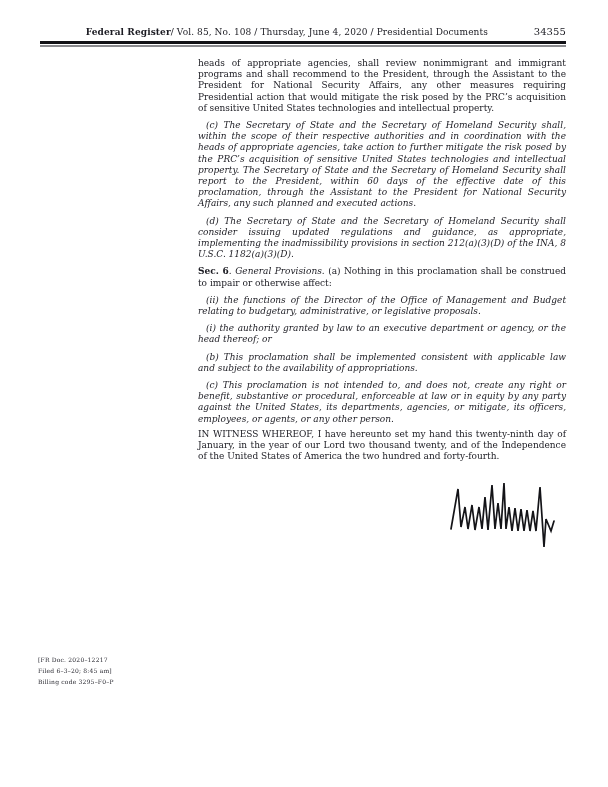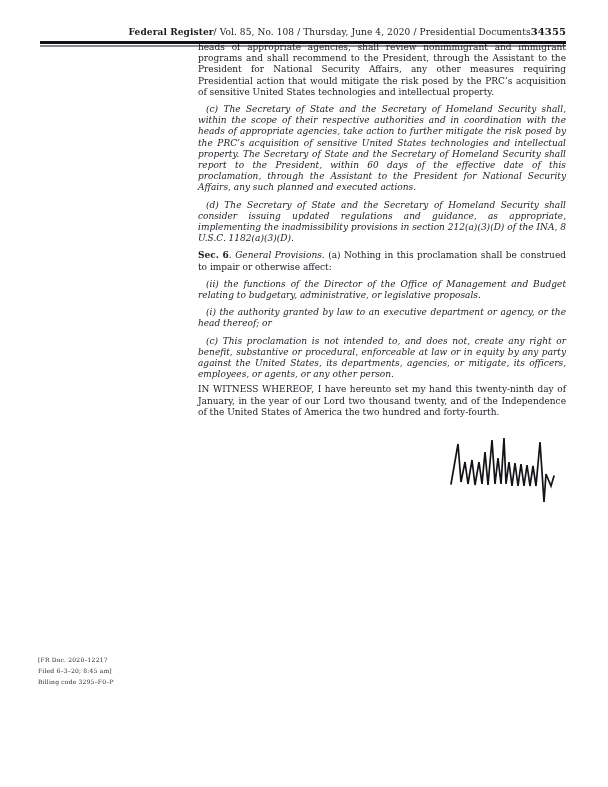--- a/index.html
+++ b/index.html
@@ -25,45 +25,45 @@
   }
   .header-row {
     display: flex;
     align-items: baseline;
     font-size: 9px;
     letter-spacing: 0.1px;
     margin-bottom: 4px;
   }
   .header-citation {
     flex: 1;
-    text-align: right;
+    text-align: center;
     white-space: nowrap;
   }
   .header-title {
     font-weight: bold;
   }
   .header-pagenum {
-    font-weight: bold;
+    font-weight: normal;
     font-size: 10px;
     text-align: center;
   }
   .rule-black {
     height: 3px;
     background: #111116;
     margin-bottom: 1px;
   }
   .rule-gray {
     height: 2px;
     background: #8a8a8e;
   }
   
   .body-col {
     position: absolute;
     left: 198px;
-    top: 42px;
+    top: 58px;
     width: 368px;
     font-size: 9px;
     line-height: 11.2px;
     text-align: justify;
   }
   .para {
     margin: 0 0 6px 0;
   }
   .para.indent {
     text-indent: 8px;
@@ -112,20 +112,21 @@
   </div>
 
   <div class="body-col">
     <div id="paragraphs">
         <p class="para"><span>heads of appropriate agencies, shall review nonimmigrant and immigrant programs and shall recommend to the President, through the Assistant to the President for National Security Affairs, any other measures requiring Presidential action that would mitigate the risk posed by the PRC’s acquisition of sensitive United States technologies and intellectual property.</span></p>
         <p class="para indent"><span>(c) The Secretary of State and the Secretary of Homeland Security shall, within the scope of their respective authorities and in coordination with the heads of appropriate agencies, take action to further mitigate the risk posed by the PRC’s acquisition of sensitive United States technologies and intellectual property. The Secretary of State and the Secretary of Homeland Security shall report to the President, within 60 days of the effective date of this proclamation, through the Assistant to the President for National Security Affairs, any such planned and executed actions.</span></p>
         <p class="para indent"><span>(d) The Secretary of State and the Secretary of Homeland Security shall consider issuing updated regulations and guidance, as appropriate, implementing the inadmissibility provisions in section 212(a)(3)(D) of the INA, 8 U.S.C. 1182(a)(3)(D).</span></p>
         <p class="para"><span class="bold">Sec. 6</span><span>. </span><span class="italic">General Provisions</span><span>. (a) Nothing in this proclamation shall be construed to impair or otherwise affect:</span></p>
         <p class="para indent"><span>(ii) the functions of the Director of the Office of Management and Budget relating to budgetary, administrative, or legislative proposals.</span></p>
         <p class="para indent"><span>(i) the authority granted by law to an executive department or agency, or the head thereof; or</span></p>
+        <p class="para indent"><span>(b) This proclamation shall be implemented consistent with applicable law and subject to the availability of appropriations.</span></p>
         <p class="para indent"><span>(c) This proclamation is not intended to, and does not, create any right or benefit, substantive or procedural, enforceable at law or in equity by any party against the United States, its departments, agencies, or mitigate, its officers, employees, or agents, or any other person.</span></p>
         <p class="para tight"><span>IN WITNESS WHEREOF, I have hereunto set my hand this twenty-ninth day of January, in the year of our Lord two thousand twenty, and of the Independence of the United States of America the two hundred and forty-fourth.</span></p>
       </div>
 
     <div class="signature-wrap">
       <svg viewBox="0 0 118 76" xmlns="http://www.w3.org/2000/svg">
         <path d="M3,52
                  L10,12 L13,50
                  L17,30 L20,52 L24,28 L27,53 L31,30 L34,52
                  L37,20 L40,53

